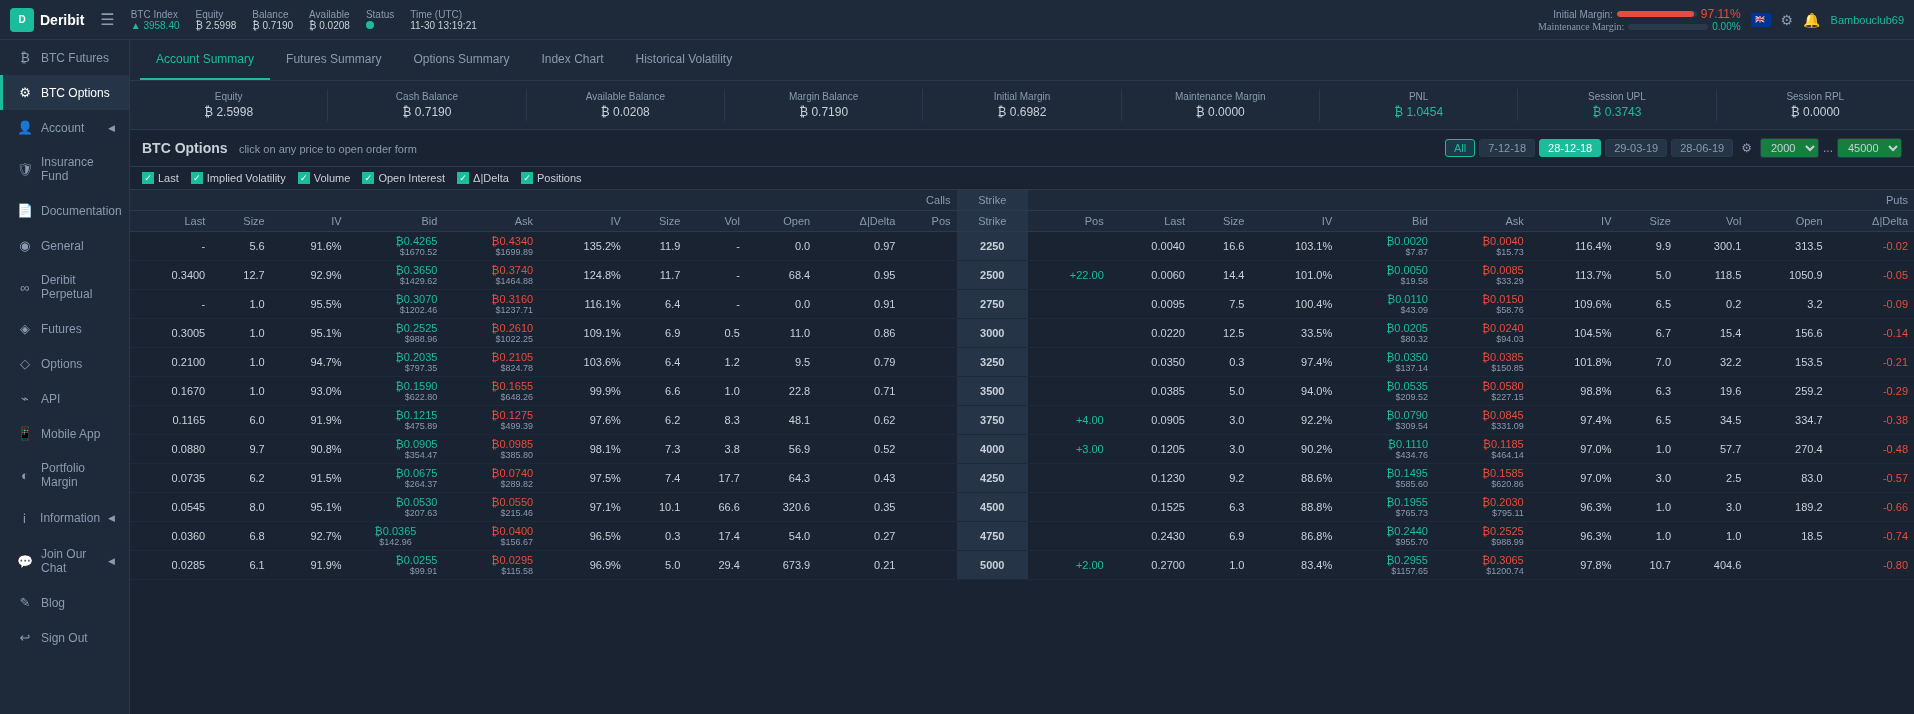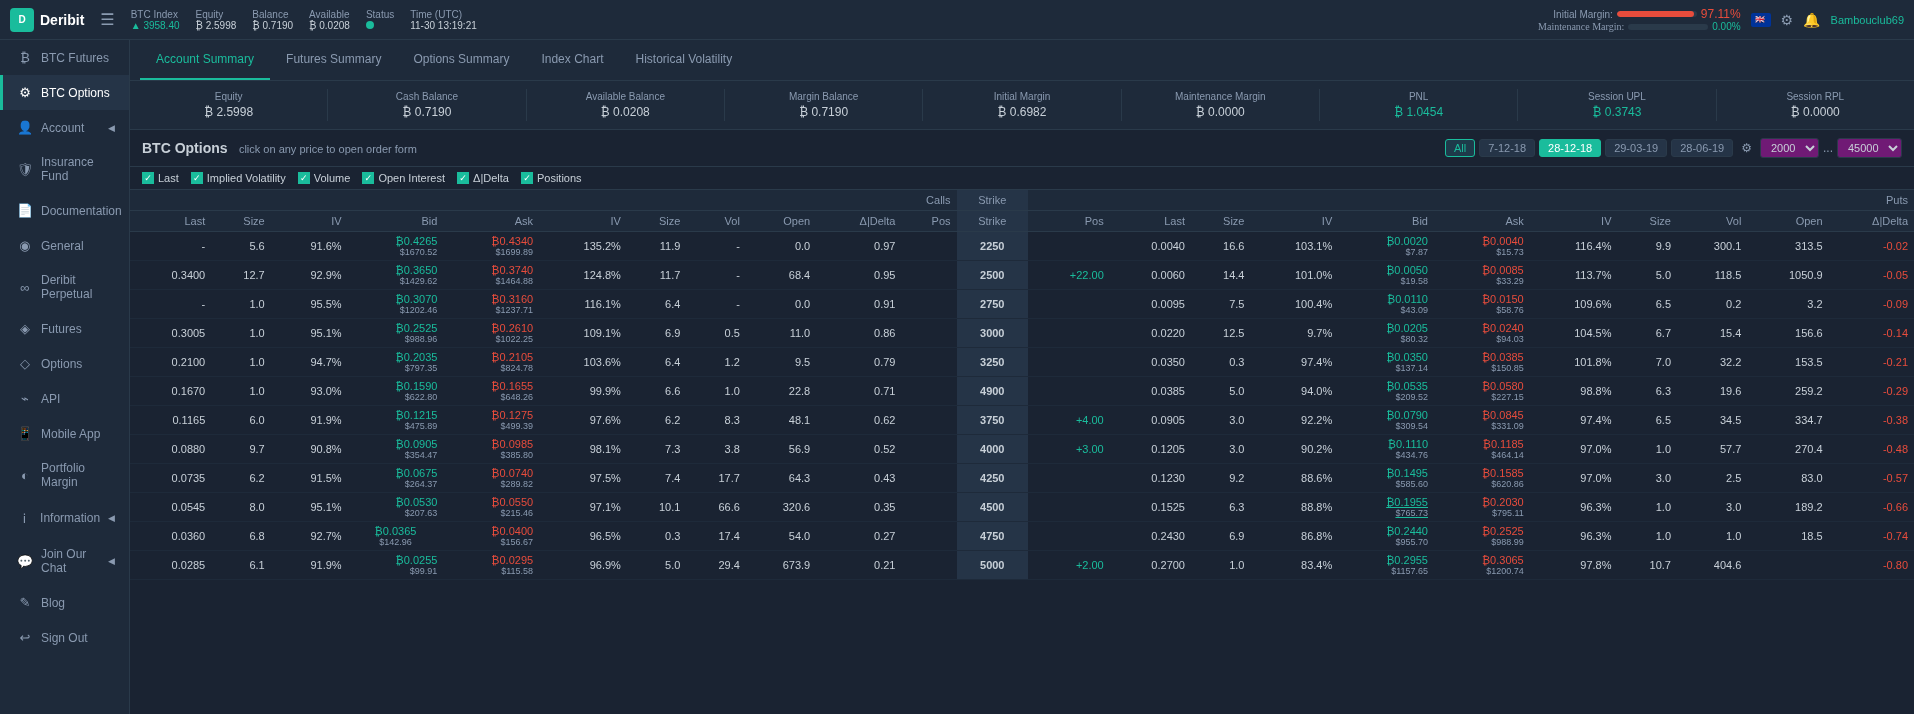--- a/index.html
+++ b/index.html
@@ -56,21 +56,21 @@
     .summary-value.red { color: #e74c3c; }
 
     
     .options-header { display: flex; align-items: center; justify-content: space-between; padding: 8px 12px; flex-shrink: 0; border-bottom: 1px solid #2a3a4a; }
     .options-title { color: #c8d0d8; font-size: 14px; font-weight: bold; }
     .options-subtitle { color: #8a9ab0; font-size: 11px; margin-left: 8px; }
     .filter-buttons { display: flex; align-items: center; gap: 4px; }
     .filter-btn { padding: 2px 8px; border: 1px solid #2a3a4a; background: #253447; color: #8a9ab0; cursor: pointer; border-radius: 3px; font-size: 11px; }
     .filter-btn.active { background: #1e3a4a; color: #1abc9c; border-color: #1abc9c; }
     .filter-btn.selected { background: #1abc9c; color: #fff; border-color: #1abc9c; }
-    .strike-dropdown { padding: 2px 6px; background: #701a75; border: 1px solid #2a3a4a; color: #c8d0d8; border-radius: 3px; font-size: 11px; }
+    .strike-dropdown { padding: 2px 6px; background: #15803d; border: 1px solid #2a3a4a; color: #c8d0d8; border-radius: 3px; font-size: 11px; }
 
     
     .checkboxes-row { display: flex; align-items: center; padding: 5px 12px; gap: 12px; border-bottom: 1px solid #2a3a4a; flex-shrink: 0; }
     .checkbox-item { display: flex; align-items: center; gap: 4px; color: #c8d0d8; font-size: 11px; cursor: pointer; }
     .checkbox-box { width: 12px; height: 12px; border: 1px solid #1abc9c; background: #1abc9c; display: flex; align-items: center; justify-content: center; }
     .checkbox-box::after { content: '✓'; color: #fff; font-size: 9px; }
 
     
     .table-container { flex: 1; overflow: auto; }
 
@@ -436,21 +436,21 @@
     <td>109.1%</td>
     <td>6.9</td>
     <td>0.5</td>
     <td>11.0</td>
     <td>0.86</td>
     <td style="color:#1abc9c;"></td>
     <td class="strike-col">3000</td>
     <td style="color:#1abc9c;"></td>
     <td style="cursor:pointer;">0.0220</td>
     <td>12.5</td>
-    <td>9.7%</td>
+    <td>33.5%</td>
     <td style="color:#1abc9c; cursor:pointer;">₿0.0205<span class="small-text">$80.32</span></td>
     <td style="color:#e74c3c; cursor:pointer;">₿0.0240<span class="small-text">$94.03</span></td>
     <td>104.5%</td>
     <td>6.7</td>
     <td>15.4</td>
     <td>156.6</td>
     <td style="color:#e74c3c;">-0.14</td>
   </tr>
             <tr>
     <td style="cursor:pointer;">0.2100</td>
@@ -482,21 +482,21 @@
     <td>1.0</td>
     <td>93.0%</td>
     <td style="color:#1abc9c; cursor:pointer;">₿0.1590<span class="small-text">$622.80</span></td>
     <td style="color:#e74c3c; cursor:pointer;">₿0.1655<span class="small-text">$648.26</span></td>
     <td>99.9%</td>
     <td>6.6</td>
     <td>1.0</td>
     <td>22.8</td>
     <td>0.71</td>
     <td style="color:#1abc9c;"></td>
-    <td class="strike-col">4900</td>
+    <td class="strike-col">3500</td>
     <td style="color:#1abc9c;"></td>
     <td style="cursor:pointer;">0.0385</td>
     <td>5.0</td>
     <td>94.0%</td>
     <td style="color:#1abc9c; cursor:pointer;">₿0.0535<span class="small-text">$209.52</span></td>
     <td style="color:#e74c3c; cursor:pointer;">₿0.0580<span class="small-text">$227.15</span></td>
     <td>98.8%</td>
     <td>6.3</td>
     <td>19.6</td>
     <td>259.2</td>
@@ -587,21 +587,21 @@
     <td>10.1</td>
     <td>66.6</td>
     <td>320.6</td>
     <td>0.35</td>
     <td style="color:#1abc9c;"></td>
     <td class="strike-col">4500</td>
     <td style="color:#1abc9c;"></td>
     <td style="cursor:pointer;">0.1525</td>
     <td>6.3</td>
     <td>88.8%</td>
-    <td style="color:#1abc9c; cursor:pointer;text-decoration:underline;">₿0.1955<span class="small-text">$765.73</span></td>
+    <td style="color:#1abc9c; cursor:pointer;">₿0.1955<span class="small-text">$765.73</span></td>
     <td style="color:#e74c3c; cursor:pointer;">₿0.2030<span class="small-text">$795.11</span></td>
     <td>96.3%</td>
     <td>1.0</td>
     <td>3.0</td>
     <td>189.2</td>
     <td style="color:#e74c3c;">-0.66</td>
   </tr>
             <tr>
     <td style="cursor:pointer;">0.0360</td>
     <td>6.8</td>

